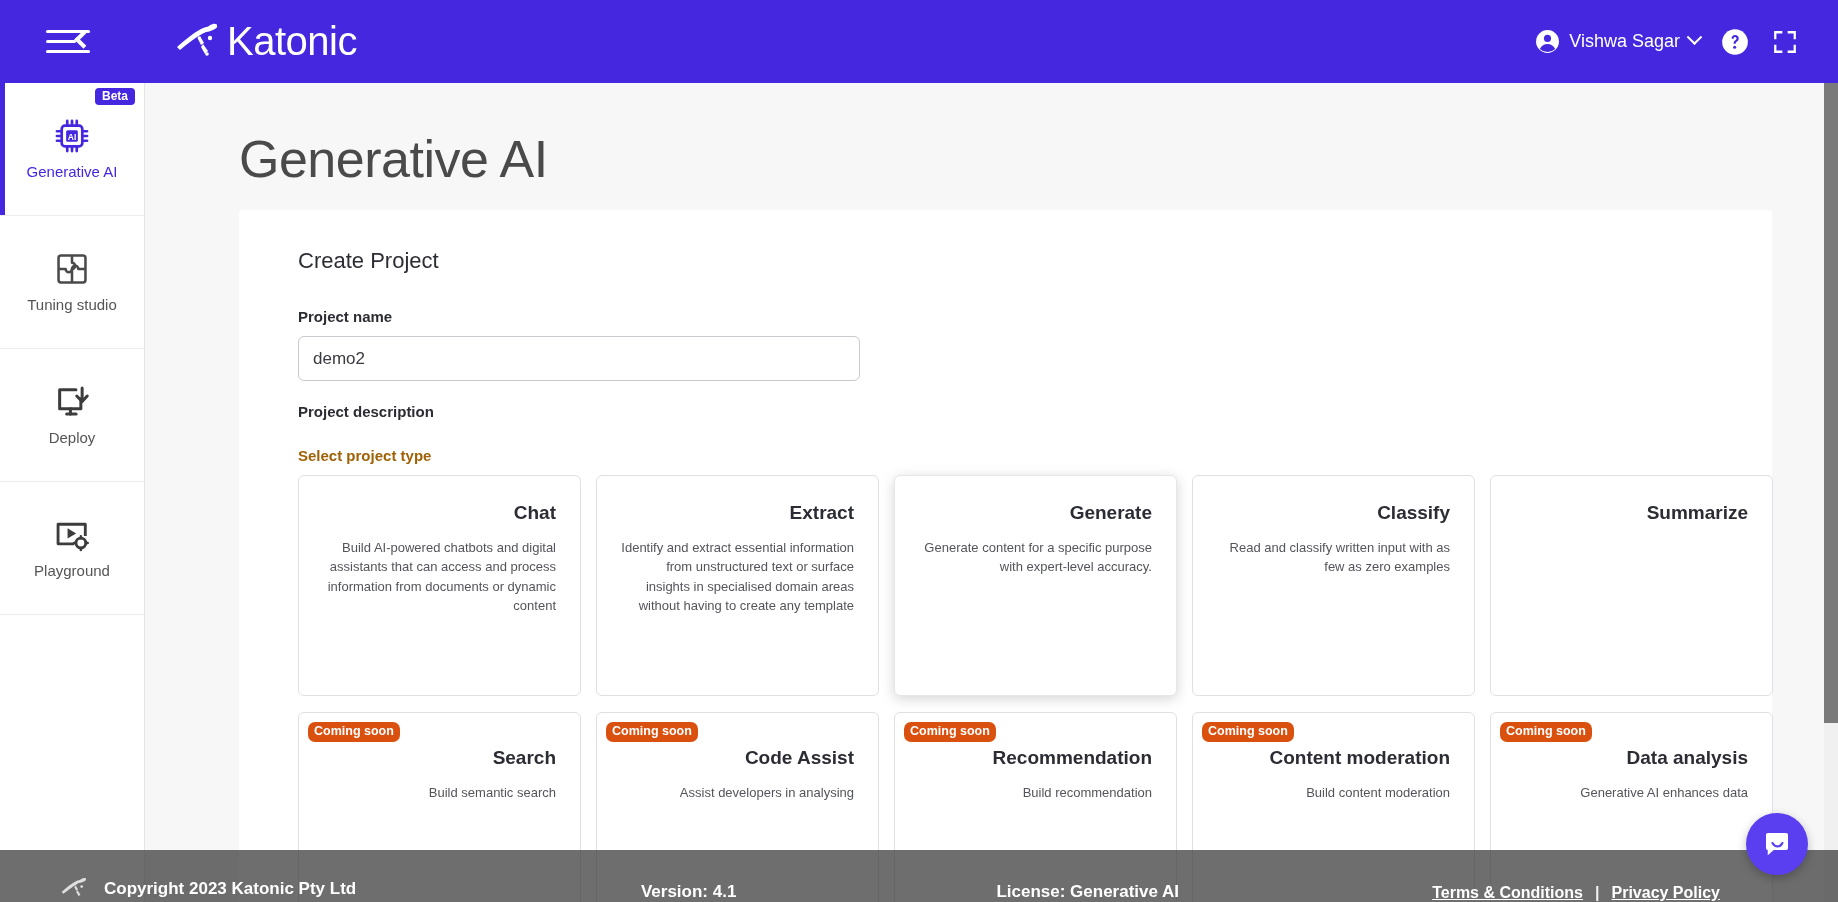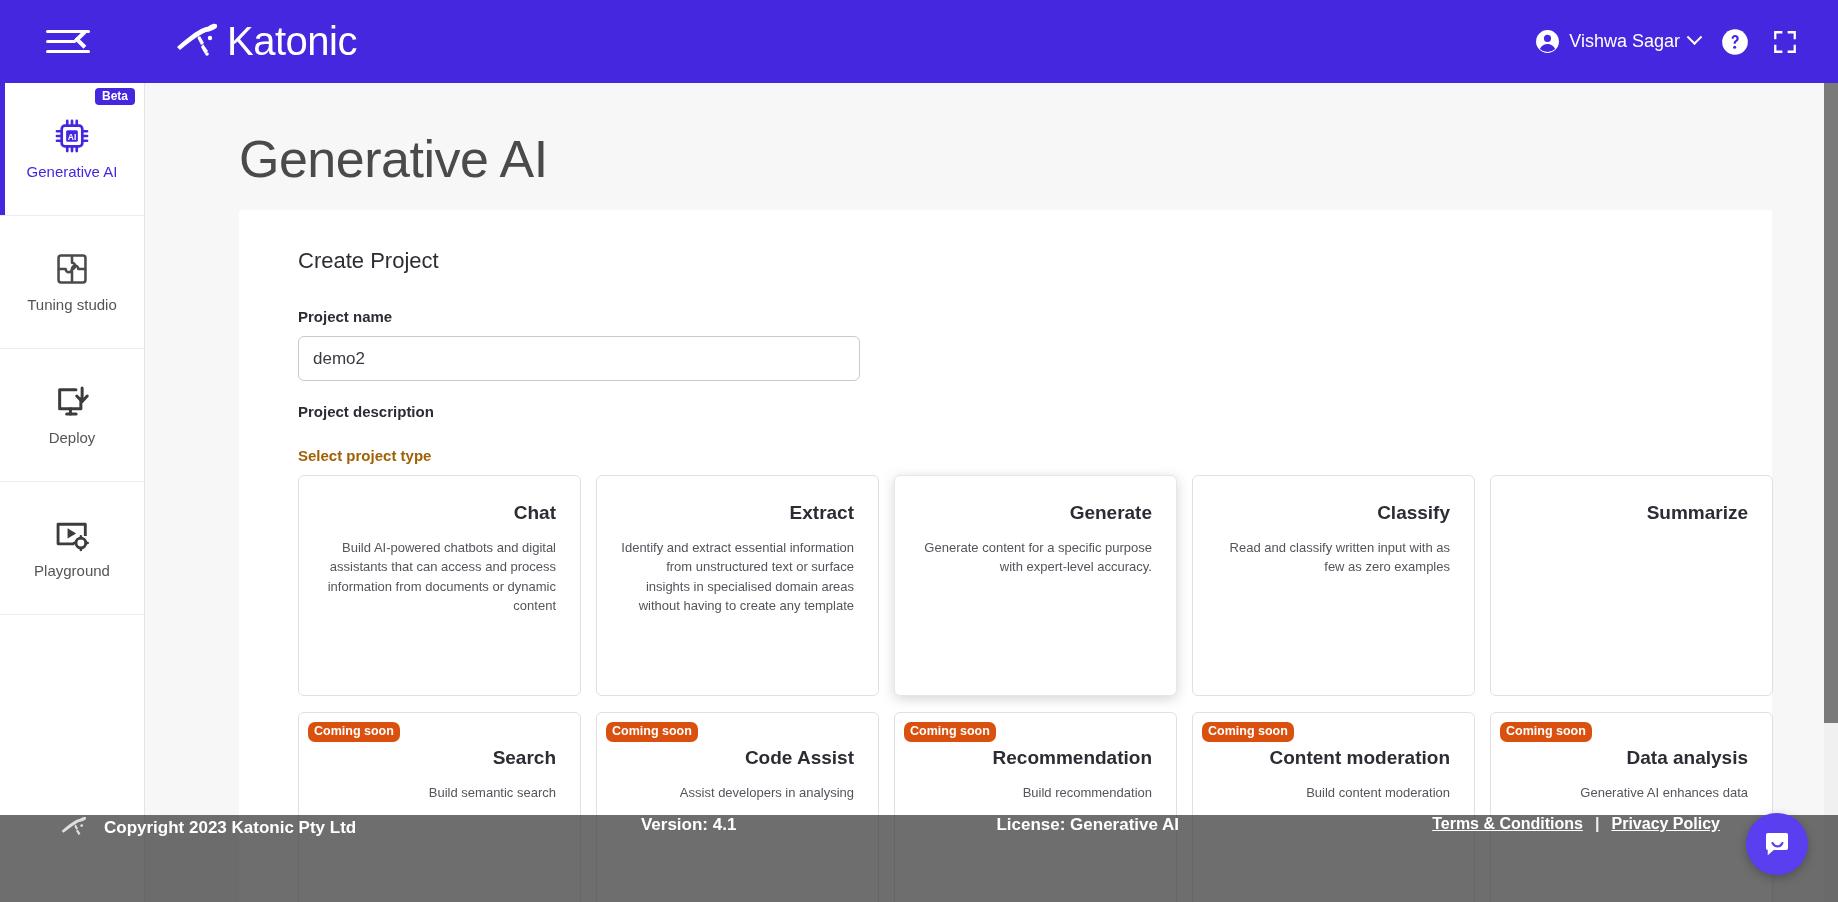--- a/index.html
+++ b/index.html
@@ -236,24 +236,24 @@
     border-radius: 7px;
     padding: 3px 6px 4px 6px;
     line-height: 1;
   }
 
   
   .footer {
     position: absolute;
     left: 0; bottom: 0;
     width: 1838px;
-    height: 87px;
+    height: 52px;
     background: rgba(60,60,60,0.74);
     display: flex;
-    align-items: flex-start;
+    align-items: flex-end;
     z-index: 60;
     color: #fff;
   }
   .footer-left {
     display: flex; align-items: center; gap: 12px;
     margin-left: 58px;
     font-size: 17px;
     font-weight: 700;
   }
   .footer-logo { width: 34px; height: 26px; opacity: .92; }

